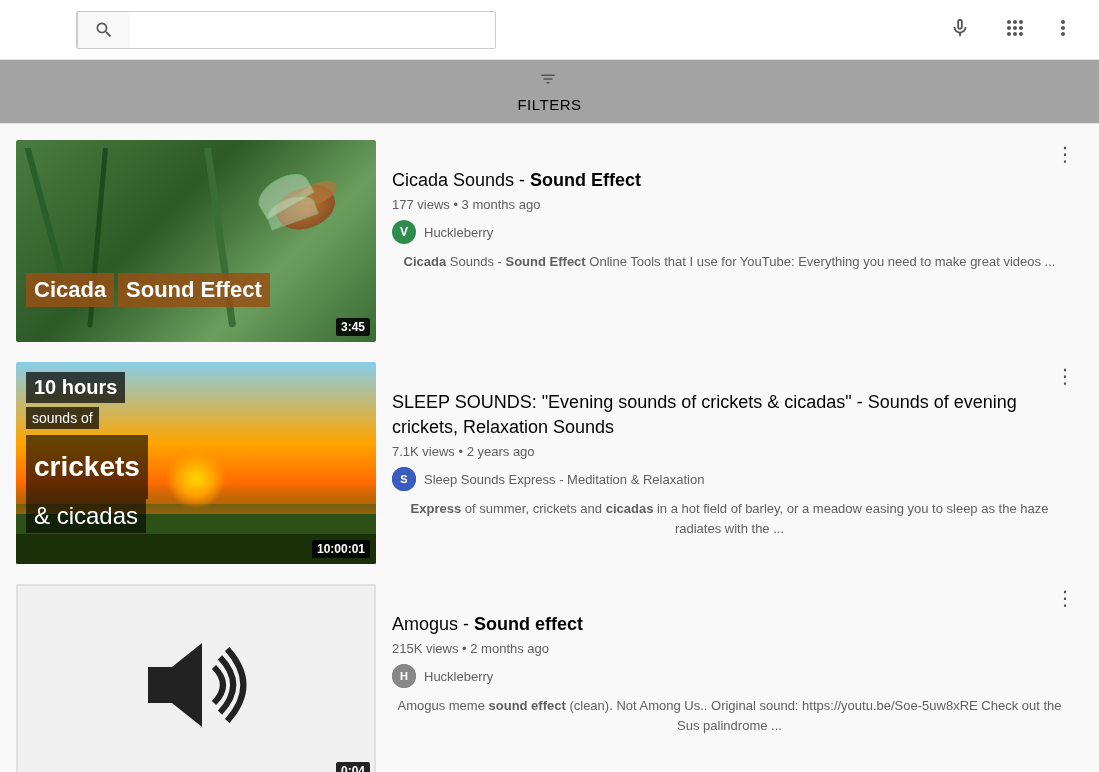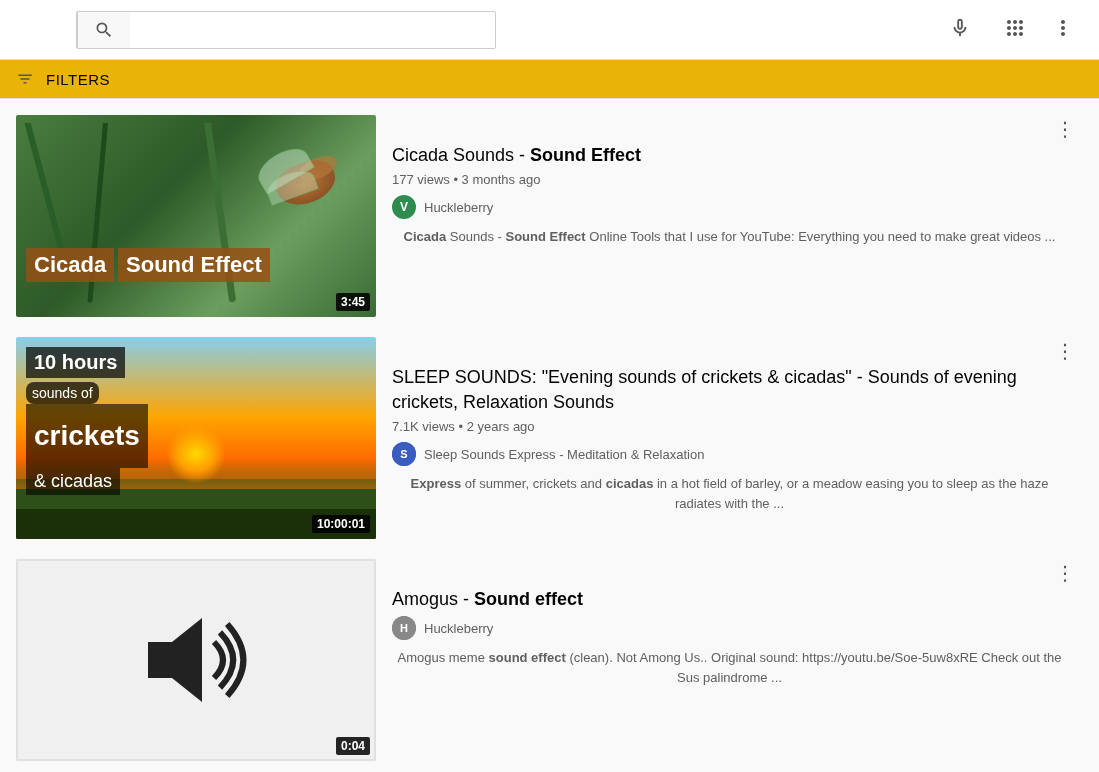--- a/index.html
+++ b/index.html
@@ -64,26 +64,27 @@
       background: none;
       border: none;
       cursor: pointer;
       padding: 8px;
       border-radius: 50%;
     }
     .grid-icon, .more-icon { width: 24px; height: 24px; fill: #555; }
 
     
     .filters-bar {
-      background: #eab308;
+      background: #a3a3a3;
       padding: 10px 16px;
       display: flex;
       align-items: center;
       gap: 8px;
       border-bottom: 1px solid #e0e0e0;
+      flex-direction: column;
     }
     .filters-icon { width: 18px; height: 18px; fill: #555; margin-right: 4px; }
     .filters-label { font-size: 15px; font-weight: 500; color: #030303; letter-spacing: 0.5px; }
 
     
     .results {
       padding: 16px;
       background: #f9f9f9;
     }
 
@@ -154,37 +155,36 @@
       display: inline-block;
       margin-bottom: 4px;
       width: fit-content;
     }
     .thumb-sounds-label {
       background: rgba(0,0,0,0.7);
       color: #fff;
       font-size: 14px;
       padding: 3px 6px;
       display: inline-block;
-      margin-bottom: 0;
+      margin-bottom: 6px;
       width: fit-content;
-      border-radius: 8px;
     }
     .thumb-crickets-label {
       background: rgba(0,0,0,0.6);
       color: #fff;
       font-size: 28px;
       font-weight: bold;
       padding: 16px 8px;
       display: inline-block;
       width: fit-content;
     }
     .thumb-cicadas-label {
       background: rgba(0,0,0,0.6);
       color: #fff;
-      font-size: 18px;
+      font-size: 24px;
       padding: 3px 8px;
       display: inline-block;
       width: fit-content;
     }
 
     
     .thumb-amogus {
       background: #f0f0f0;
       display: flex;
       align-items: center;
@@ -400,20 +400,21 @@
             <path d="M65,35 Q80,50 65,65" stroke="#222" stroke-width="5" fill="none"></path>
             <path d="M70,27 Q92,50 70,73" stroke="#222" stroke-width="5" fill="none"></path>
             <path d="M76,20 Q103,50 76,80" stroke="#222" stroke-width="5" fill="none"></path>
           </svg>
         </div>
       </div>
       <div class="duration-badge">0:04</div>
     </div>
     <div class="video-info">
       <div class="video-title">Amogus - <b>Sound effect</b></div>
+      <div class="video-meta">215K views • 2 months ago</div>
       <div class="channel-row">
         <div class="channel-avatar" style="background:#777;width:24px;height:24px;border-radius:50%;overflow:hidden;flex-shrink:0;">
 
           <svg viewBox="0 0 24 24" width="24" height="24">
             <circle cx="12" cy="12" r="12" fill="#888"></circle>
             <text x="12" y="16" text-anchor="middle" fill="white" font-size="11" font-family="Arial">H</text>
           </svg>
         </div>
         <span class="channel-name">Huckleberry</span>
       </div>

